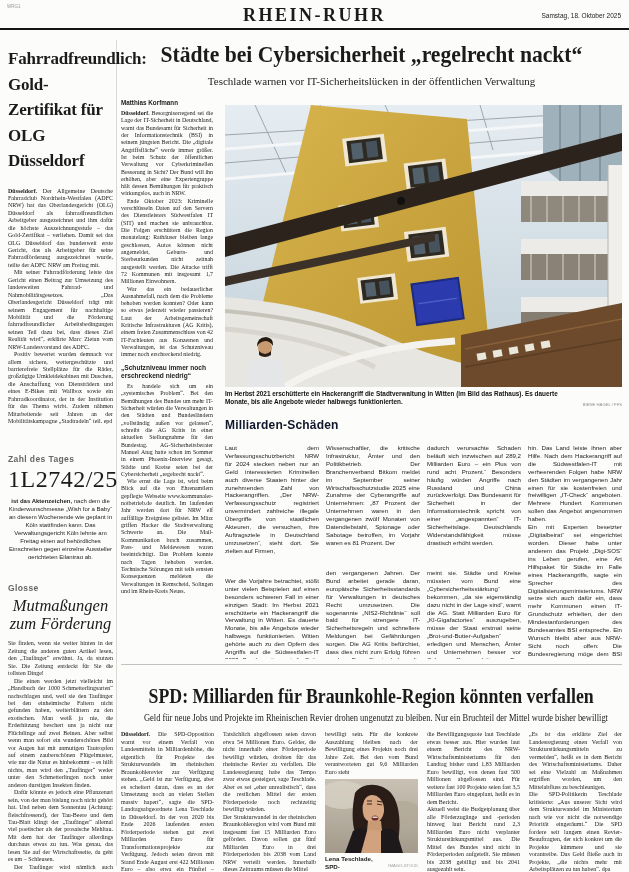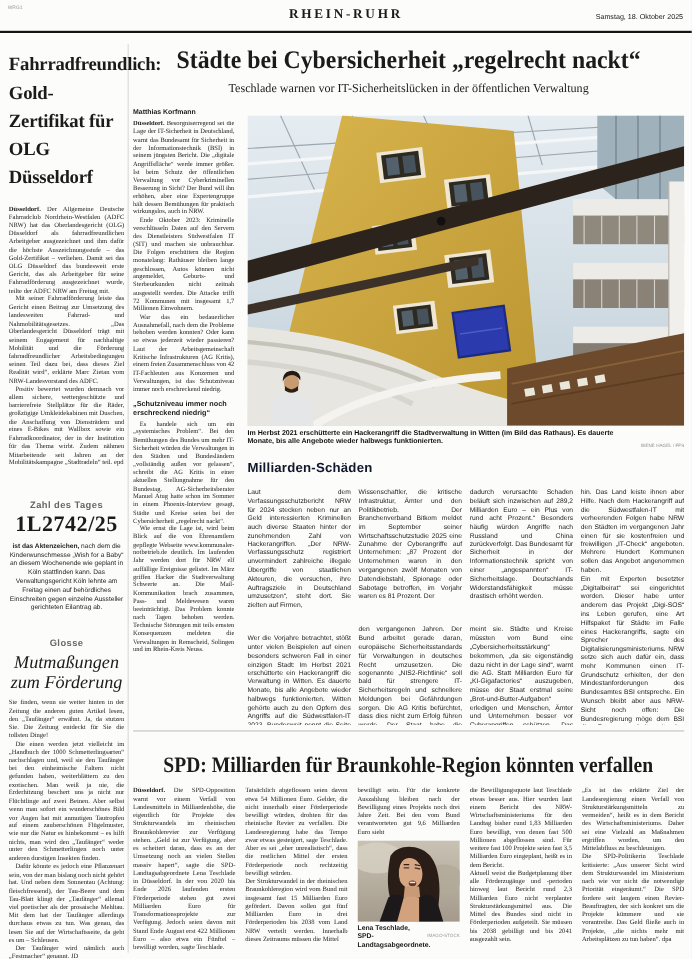--- a/index.html
+++ b/index.html
@@ -2,36 +2,36 @@
 <html lang="de"><head>
 <meta charset="utf-8">
 <style>
   html,body{margin:0;padding:0;background:#e6e4df;}
   .page{position:relative;width:629px;height:872px;margin:0 auto;background:#fcfcfa;
         font-family:"Liberation Serif",serif;color:#1b1b1b;overflow:hidden;}
 
   
   .edcode{position:absolute;top:4px;left:7px;font:4.5px "Liberation Sans",sans-serif;color:#999;}
   .masthead{position:absolute;top:5px;left:0;right:0;text-align:center;
-            font-size:12px;font-weight:bold;letter-spacing:2.5px;}
+            font-size:18px;font-weight:bold;letter-spacing:2.5px;}
   .pagedate{position:absolute;top:12px;right:8px;font:6.5px "Liberation Sans",sans-serif;color:#222;}
   .headrule{position:absolute;top:28px;left:0;width:629px;height:1.5px;background:#151515;}
   .vrule{position:absolute;top:40px;left:116px;width:1px;height:826px;background:#dbd9d4;}
 
   
   .rail{position:absolute;left:8px;top:44px;width:105px;}
   .rail-h{margin:2px 0 14px;font-size:17px;line-height:1.5;font-weight:bold;letter-spacing:-0.2px;}
   .body-txt p{margin:0;font-size:6px;line-height:1.24;text-align:justify;}
   .body-txt p + p, .body-txt .plist p{text-indent:6px;}
   .plist{display:block;}
   .plist p{margin:0;}
   .bike-body{height:252px;overflow:hidden;}
-  .rail-label{margin:14px 0 2px;text-align:center;font:bold 8.5px "Liberation Sans",sans-serif;
+  .rail-label{margin:14px 0 2px;font:bold 8.5px "Liberation Sans",sans-serif;
               color:#666;letter-spacing:0.4px;}
-  .rail-number{margin:2px 0 4px;text-align:center;font-size:20px;letter-spacing:0.5px;font-weight:bold;}
+  .rail-number{margin:2px 0 4px;text-align:center;font-size:24px;letter-spacing:0.5px;}
   .zahl-note{height:62px;overflow:hidden;text-align:center;
              font:6px/1.35 "Liberation Sans",sans-serif;color:#1d1d1d;}
   .zahl-note b{font-weight:bold;}
   .glosse-label{margin-top:24px;}
   .glosse-h{margin:4px 0 7px;font-style:italic;font-size:16.5px;line-height:1.12;text-align:center;
             font-weight:normal;}
   .glosse-body{height:290px;overflow:hidden;}
 
   
   .main{position:absolute;left:121px;top:42px;width:501px;}
@@ -284,20 +284,21 @@
         </div>
         <div class="scol plist">
             <p>hin. Das Land leiste ihnen aber Hilfe. Nach dem Hackerangriff auf die Südwestfalen-IT mit verheerenden Folgen habe NRW den Städten im vergangenen Jahr einen für sie kostenfreien und freiwilligen „IT-Check“ angeboten. Mehrere Hundert Kommunen sollen das Angebot angenommen haben.</p>
             <p>Ein mit Experten besetzter „Digitalbeirat“ sei eingerichtet worden. Dieser habe unter anderem das Projekt „Digi-SOS“ ins Leben gerufen, eine Art Hilfspaket für Städte im Falle eines Hackerangriffs, sagte ein Sprecher des Digitalisierungsministeriums. NRW setze sich auch dafür ein, dass mehr Kommunen einen IT-Grundschutz erhielten, der den Mindestanforderungen des Bundesamtes BSI entspreche. Ein Wunsch bleibt aber aus NRW-Sicht noch offen: Die Bundesregierung möge dem BSI die Zusammenarbeit mit den Ländern erlauben – zum besseren Schutz der Städte.</p>
           </div>
       </div>
     </div>
 
     <section class="bottom">
       <h1 class="h1b"><span class="sq2">SPD: Milliarden für Braunkohle-Region könnten verfallen</span></h1>
+      <div class="deckb"><span class="sq3">Geld für neue Jobs und Projekte im Rheinischen Revier drohen ungenutzt zu bleiben. Nur ein Bruchteil der Mittel wurde bisher bewilligt</span></div>
 
       <div class="bcols">
         <div class="bcol">
           <p><b>Düsseldorf.</b> <span>Die SPD-Opposition warnt vor einem Verfall von Landesmitteln in Milliardenhöhe, die eigentlich für Projekte des Strukturwandels im rheinischen Braunkohlerevier zur Verfügung stehen. „Geld ist zur Verfügung, aber es scheitert daran, dass es an der Umsetzung noch an vielen Stellen massiv hapert“, sagte die SPD-Landtagsabgeordnete Lena Teschlade in Düsseldorf. In der von 2020 bis Ende 2026 laufenden ersten Förderperiode stehen gut zwei Milliarden Euro für Transformationsprojekte zur Verfügung. Jedoch seien davon mit Stand Ende August erst 422 Millionen Euro – also etwa ein Fünftel – bewilligt worden, sagte Teschlade.</span></p>
         </div>
         <div class="bcol plist">
             <p>Tatsächlich abgeflossen seien davon etwa 54 Millionen Euro. Gelder, die nicht innerhalb einer Förderperiode bewilligt würden, drohten für das rheinische Revier zu verfallen. Die Landesregierung habe das Tempo zwar etwas gesteigert, sage Teschlade. Aber es sei „eher unrealistisch“, dass die restlichen Mittel der ersten Förderperiode noch rechtzeitig bewilligt würden.</p>
             <p>Der Strukturwandel in der rheinischen Braunkohleregion wird vom Bund mit insgesamt fast 15 Milliarden Euro gefördert. Davon sollen gut fünf Milliarden Euro in drei Förderperioden bis 2038 vom Land NRW verteilt werden. Innerhalb dieses Zeitraums müssen die Mittel</p>
           </div>
         <div class="bcol">

